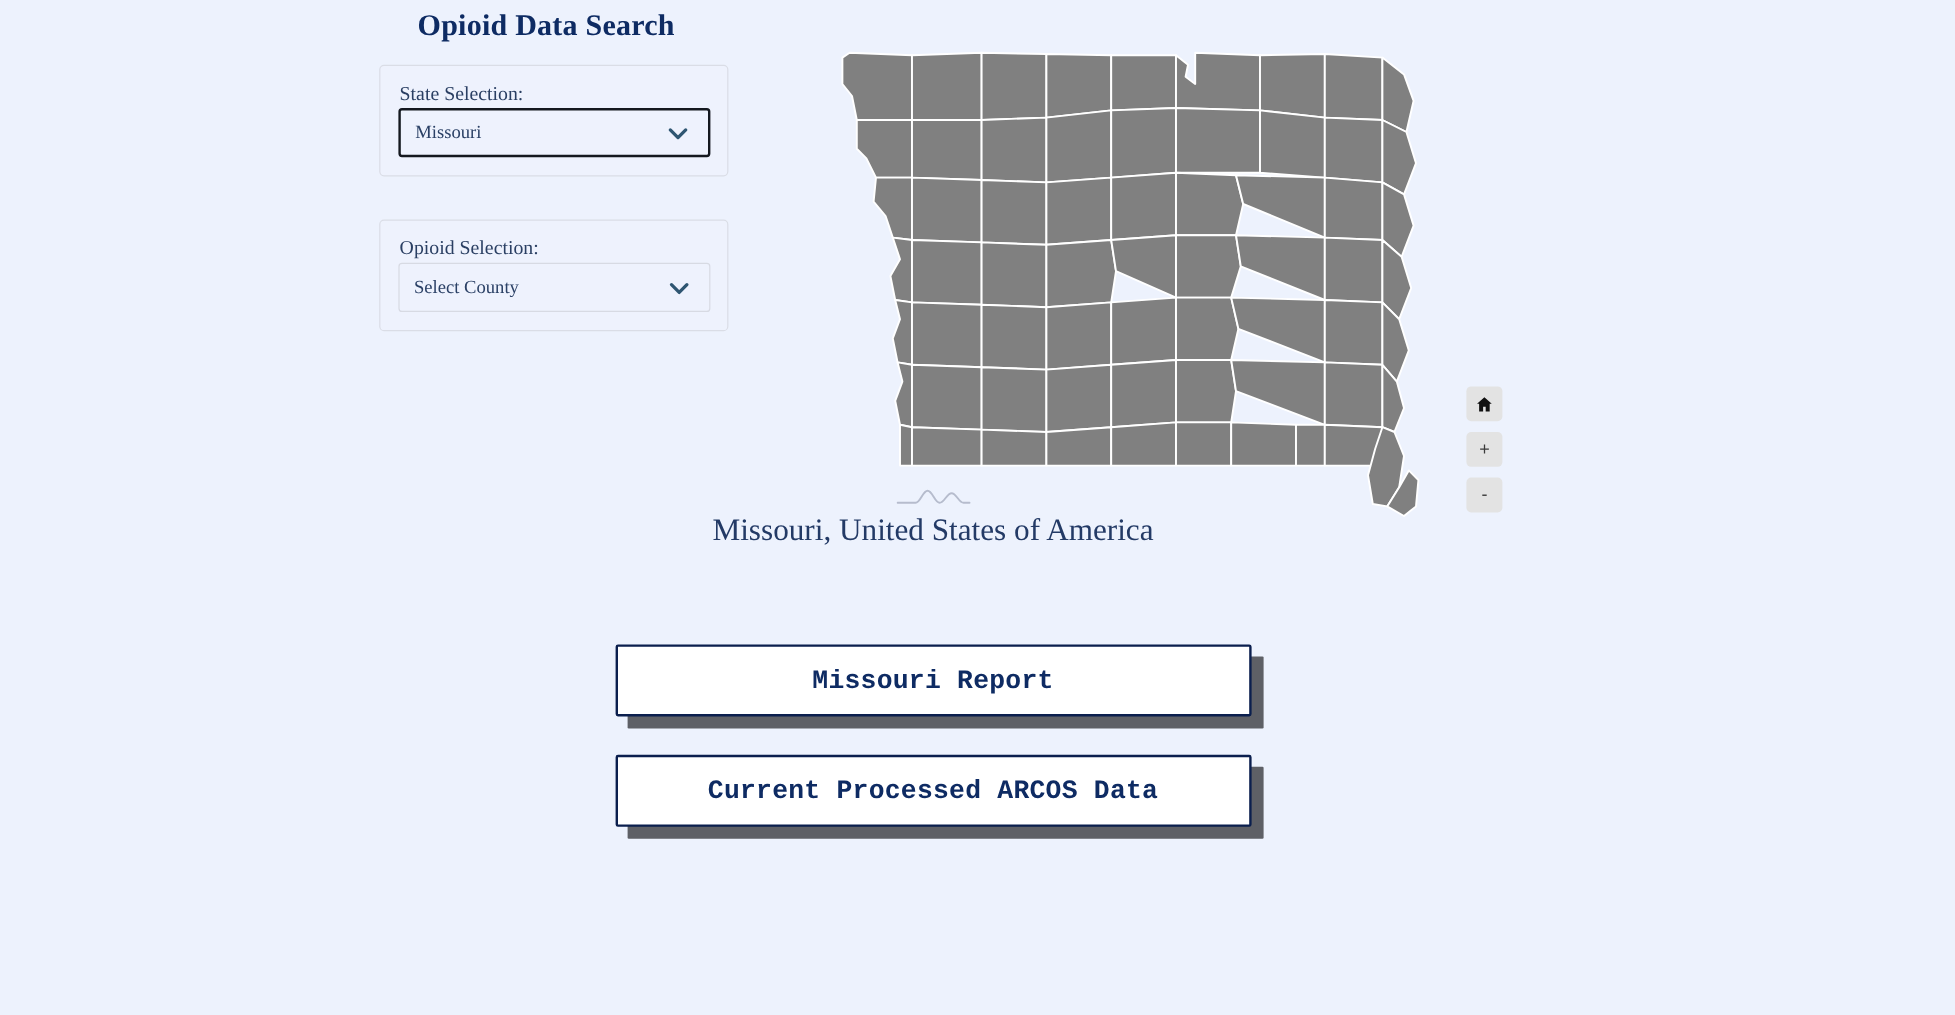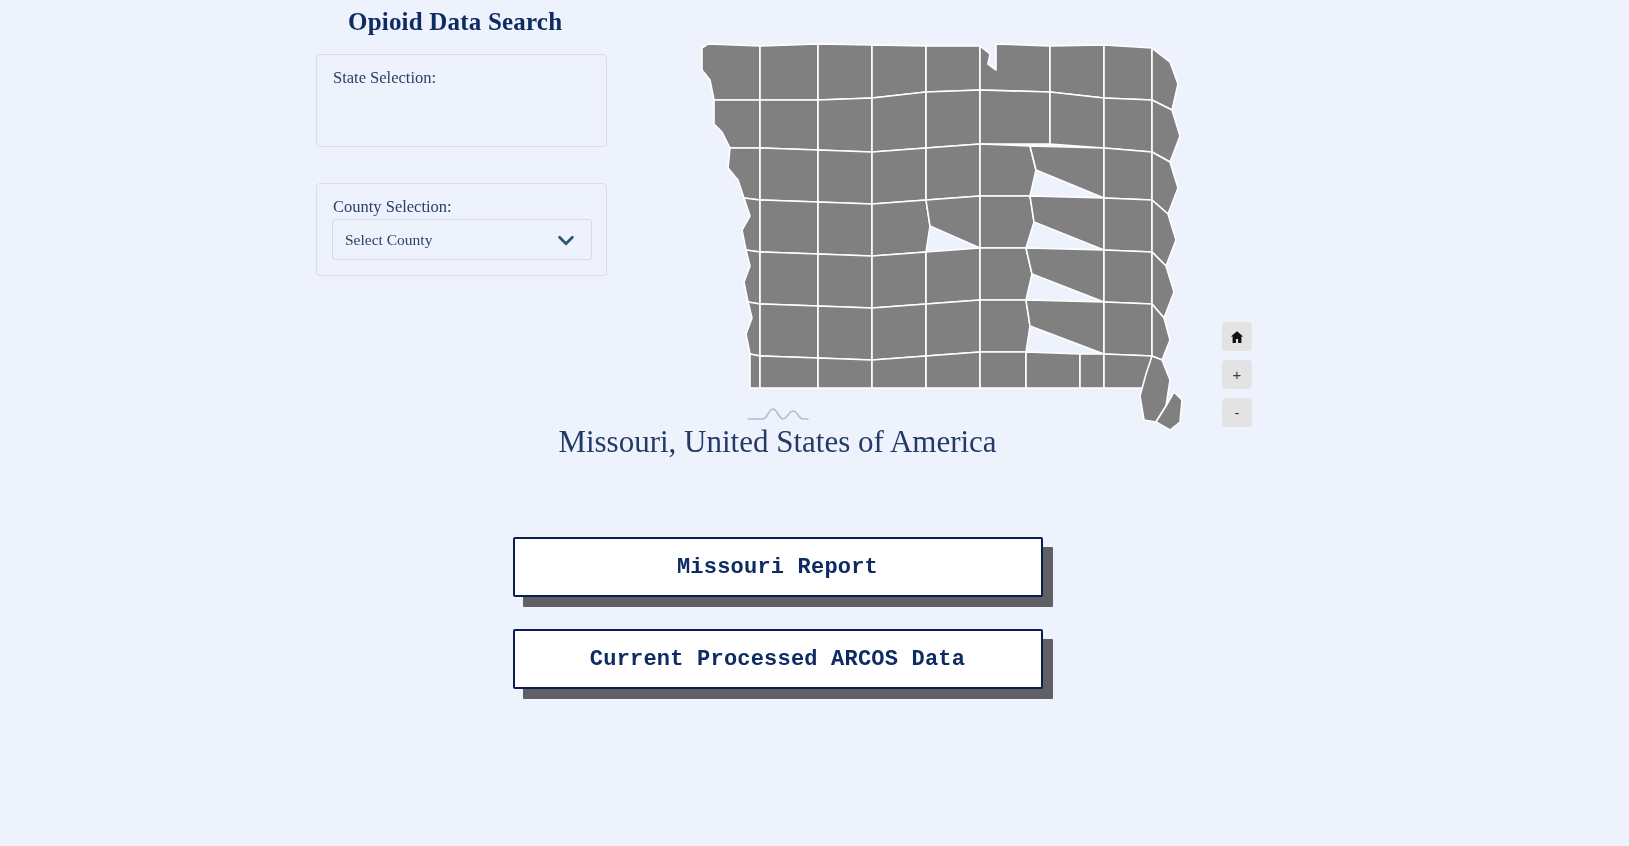--- a/index.html
+++ b/index.html
@@ -151,21 +151,21 @@
     text-align: center;
   }
   .caption-divider {
     display: block;
     margin: 0 auto 2px auto;
     width: 62px;
     height: 18px;
   }
   .caption-line {
     font-family: "Liberation Serif", serif;
-    font-size: 31px;
+    font-size: 26px;
     color: #233a66;
     line-height: 34px;
     white-space: nowrap;
   }
 
   
   .actions {
     position: absolute;
     left: 0;
     top: 537px;
@@ -209,24 +209,32 @@
 </style>
 </head>
 <body>
 
 <div id="app">
 
   <div class="page-title">Opioid Data Search</div>
 
   <div class="selector-panel panel-state">
     <div class="selector-label">State Selection:</div>
+    <div class="dropdown focused">
+      <span class="dropdown-value">Missouri</span>
+      <span class="chevron">
+        <svg viewBox="0 0 24 24" width="22" height="22" fill="none" stroke="#2f5672" stroke-width="3" stroke-linecap="round" stroke-linejoin="round">
+            <polyline points="5,9 12,16 19,9"></polyline>
+          </svg>
+      </span>
+    </div>
   </div>
 
   <div class="selector-panel panel-county">
-    <div class="selector-label">County Selection:</div>
+    <div class="selector-label">Opioid Selection:</div>
     <div class="dropdown unfocused">
       <span class="dropdown-value">Select County</span>
       <span class="chevron">
         <svg viewBox="0 0 24 24" width="22" height="22" fill="none" stroke="#2f5672" stroke-width="3" stroke-linecap="round" stroke-linejoin="round">
             <polyline points="5,9 12,16 19,9"></polyline>
           </svg>
       </span>
     </div>
   </div>
 

